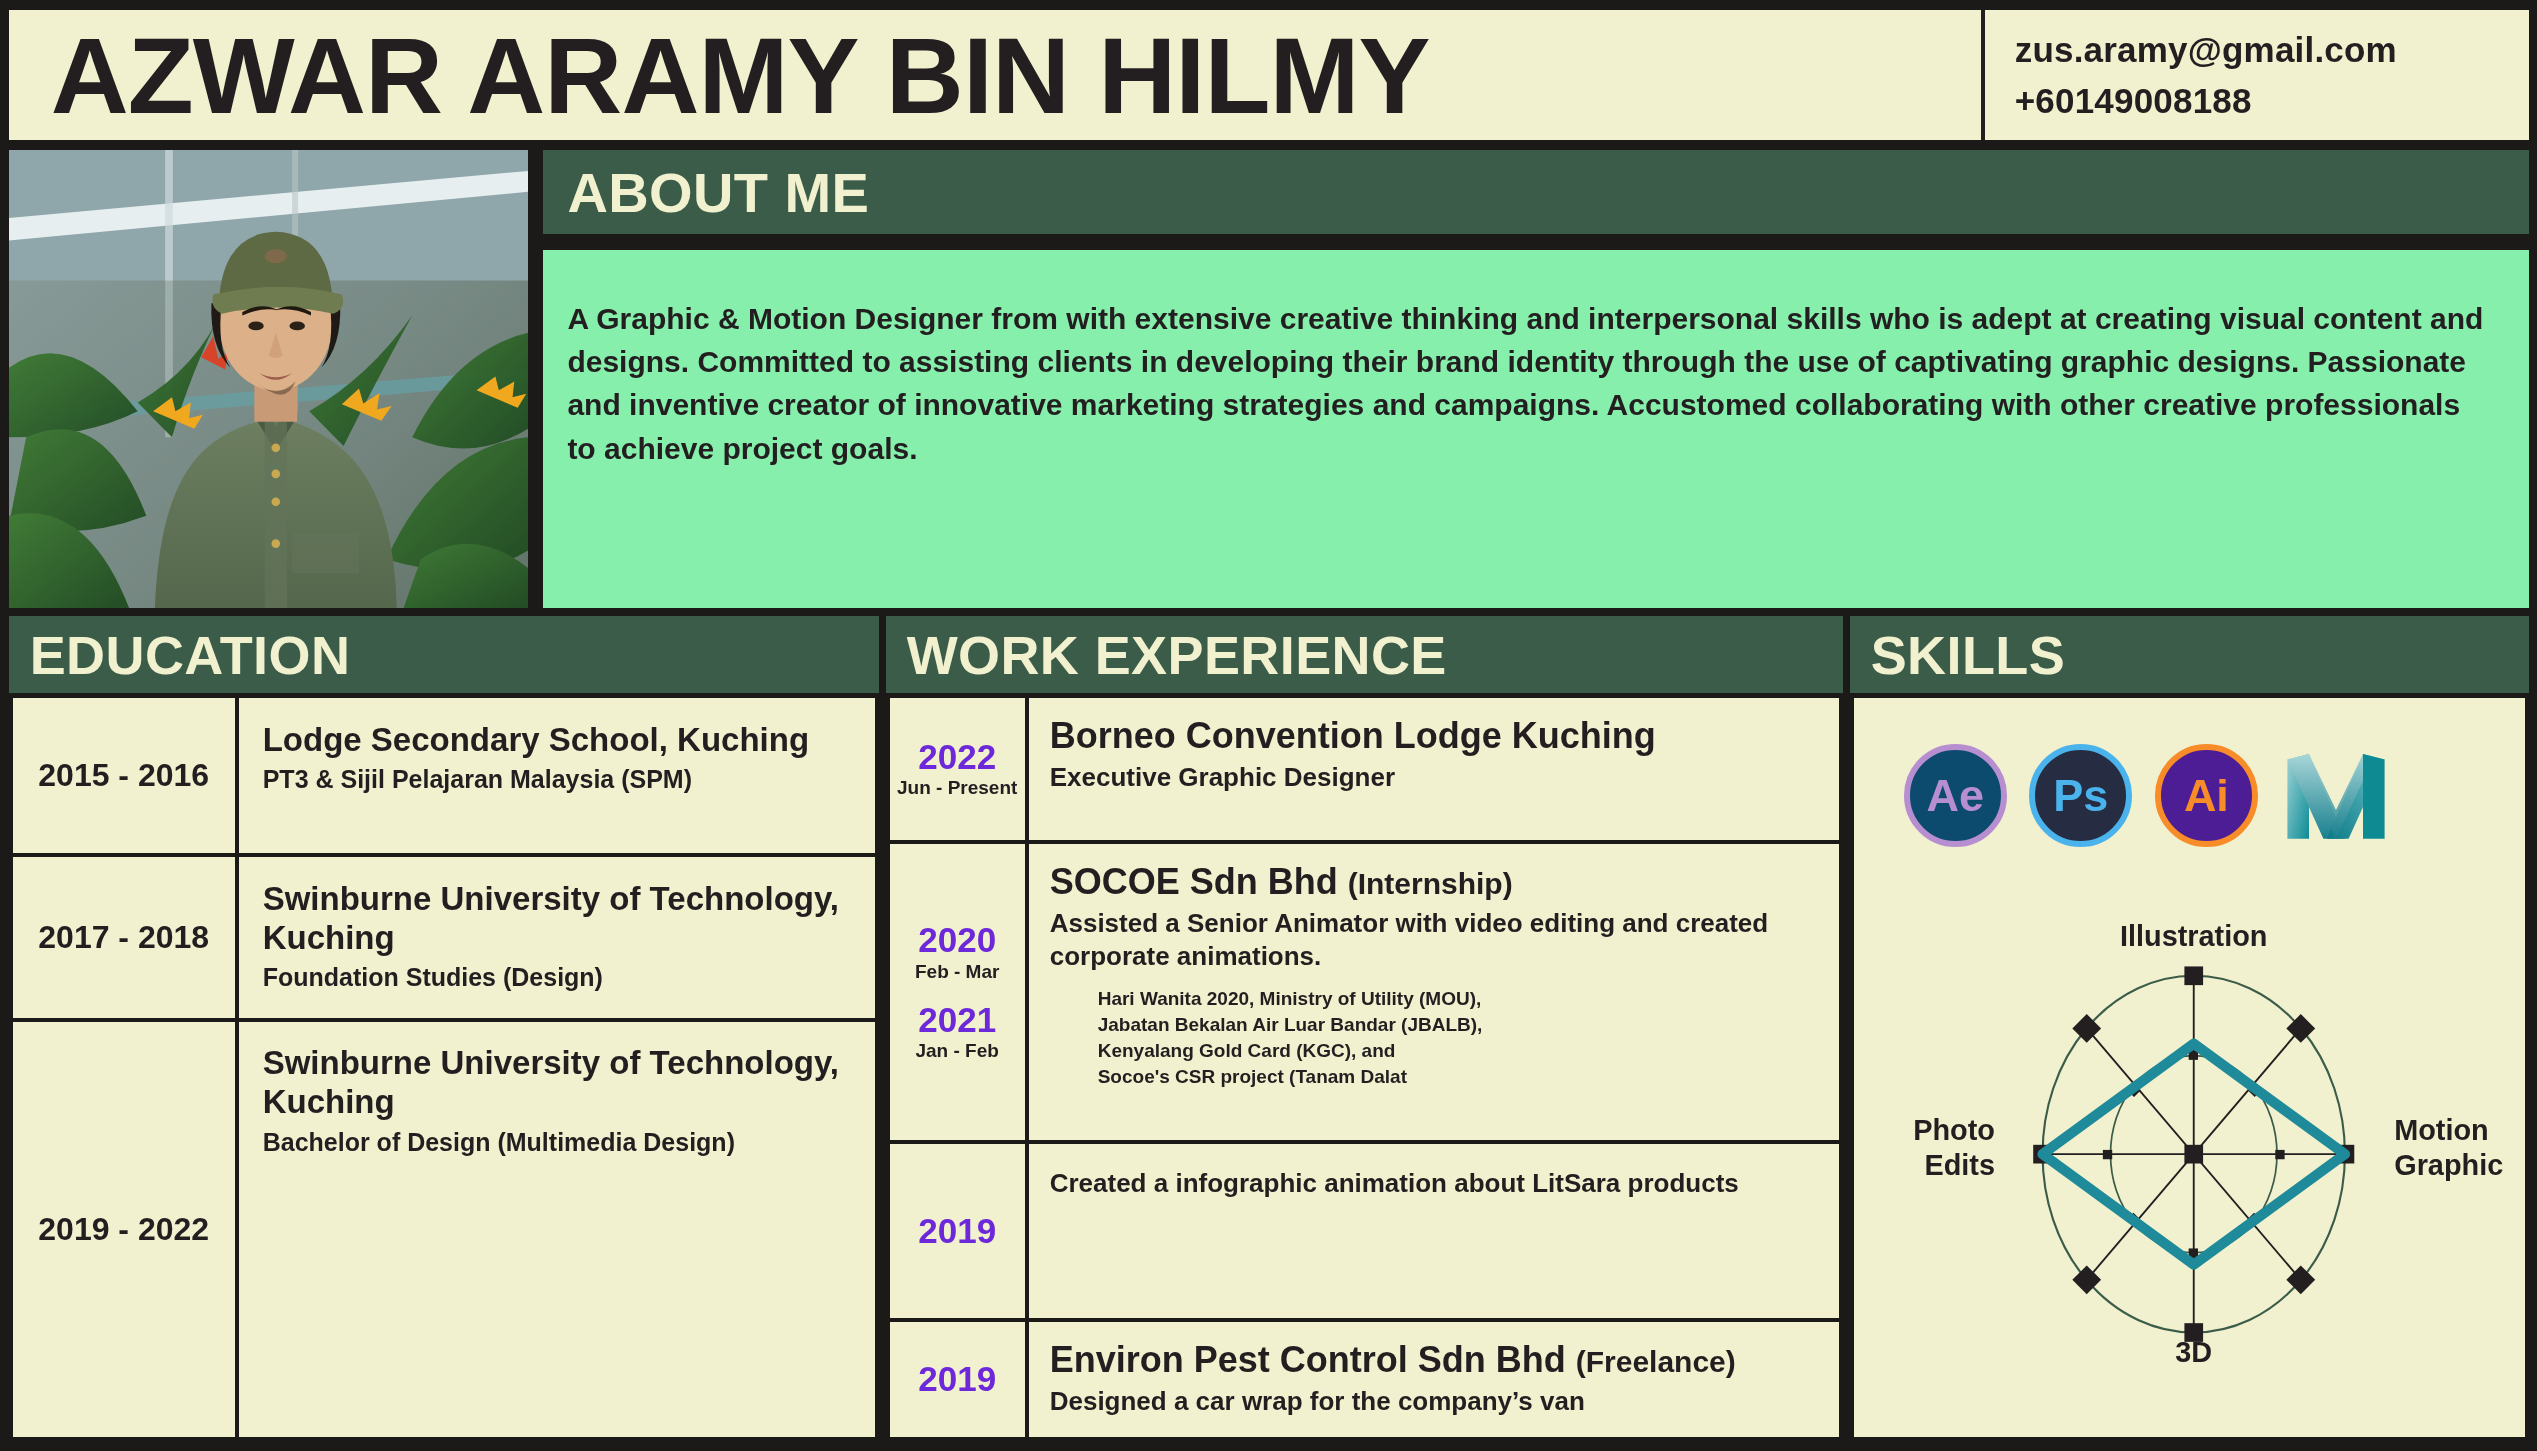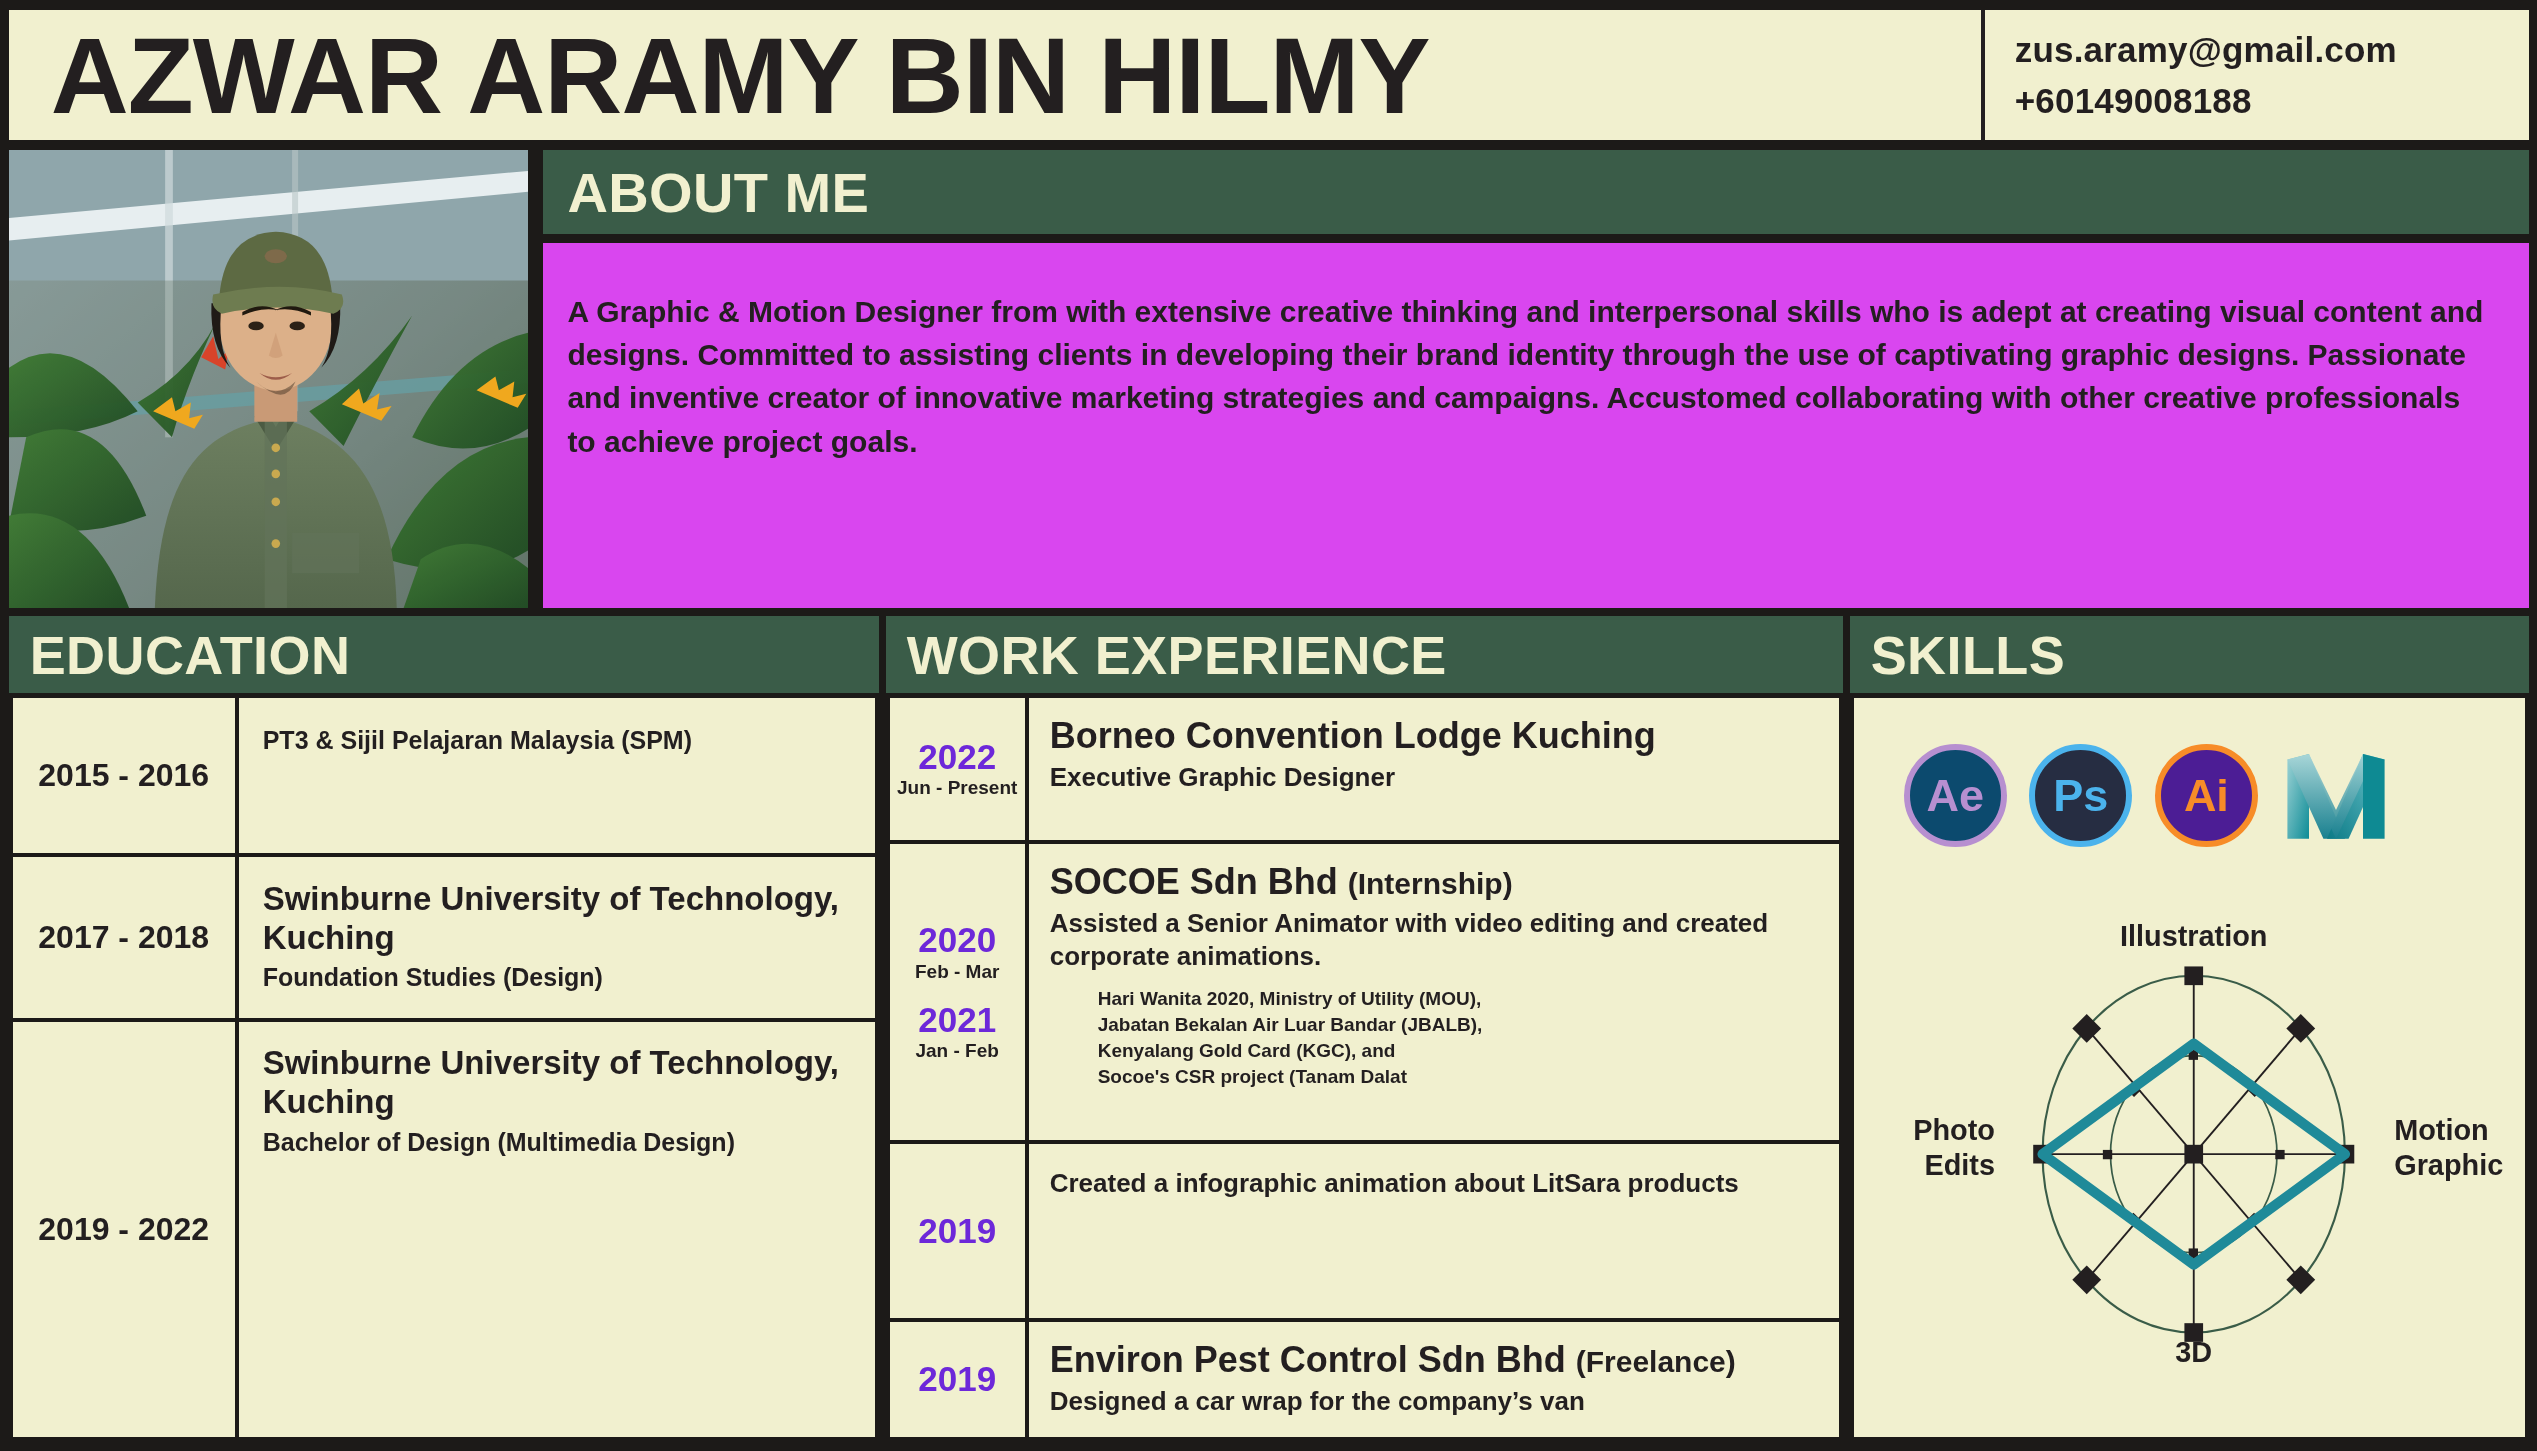--- a/index.html
+++ b/index.html
@@ -76,22 +76,22 @@
     background:#3a5c48;
     display:flex; align-items:center;
     padding-left:24px;
   }
   .about-head h2{
     color:#f1f0cf; font-size:56px; font-weight:bold;
     letter-spacing:0.4px;
   }
   .about-body{
     flex:1;
-    background:#d946ef;
-    margin-top:9px;
+    background:#86efac;
+    margin-top:16px;
     padding:47px 40px 17.4px 24px;
   }
   .about-body p{
     font-size:30px;
     line-height:1.44;
     font-weight:bold;
     color:#231f20;
   }
 
   
@@ -326,20 +326,21 @@
 
     <div class="col col-edu">
       <div class="col-head">
         <h2>EDUCATION</h2>
       </div>
       <div class="col-body">
 
         <div class="edu-row edu-r1">
           <div class="edu-years">2015 - 2016</div>
           <div class="edu-info">
+            <div class="edu-school">Lodge Secondary School, Kuching</div>
             <div class="edu-degree">PT3 &amp; Sijil Pelajaran Malaysia (SPM)</div>
           </div>
         </div>
 
         <div class="edu-row edu-r2">
           <div class="edu-years">2017 - 2018</div>
           <div class="edu-info">
             <div class="edu-school">Swinburne University of Technology, Kuching</div>
             <div class="edu-degree">Foundation Studies (Design)</div>
           </div>

